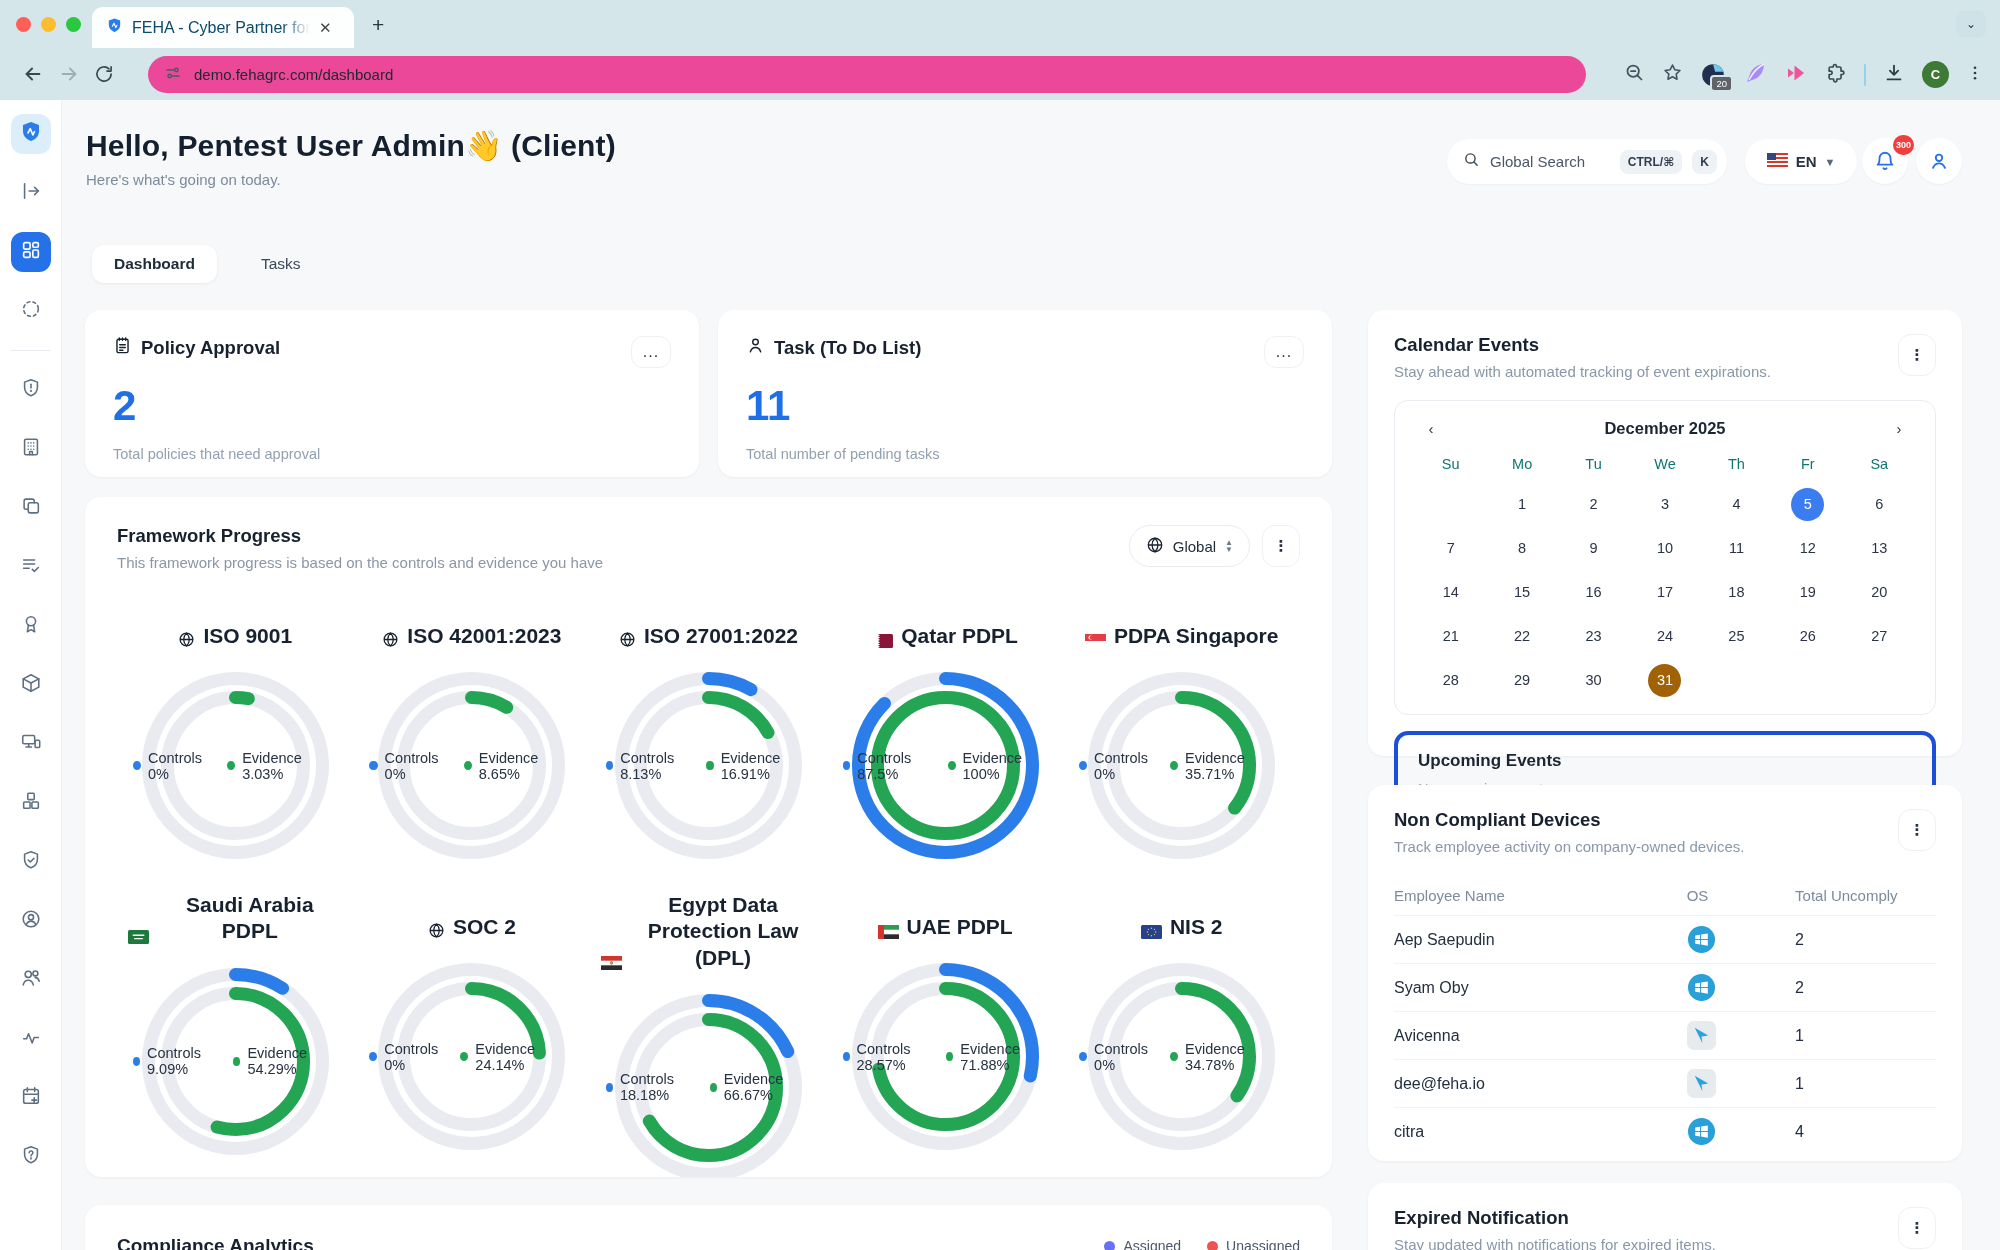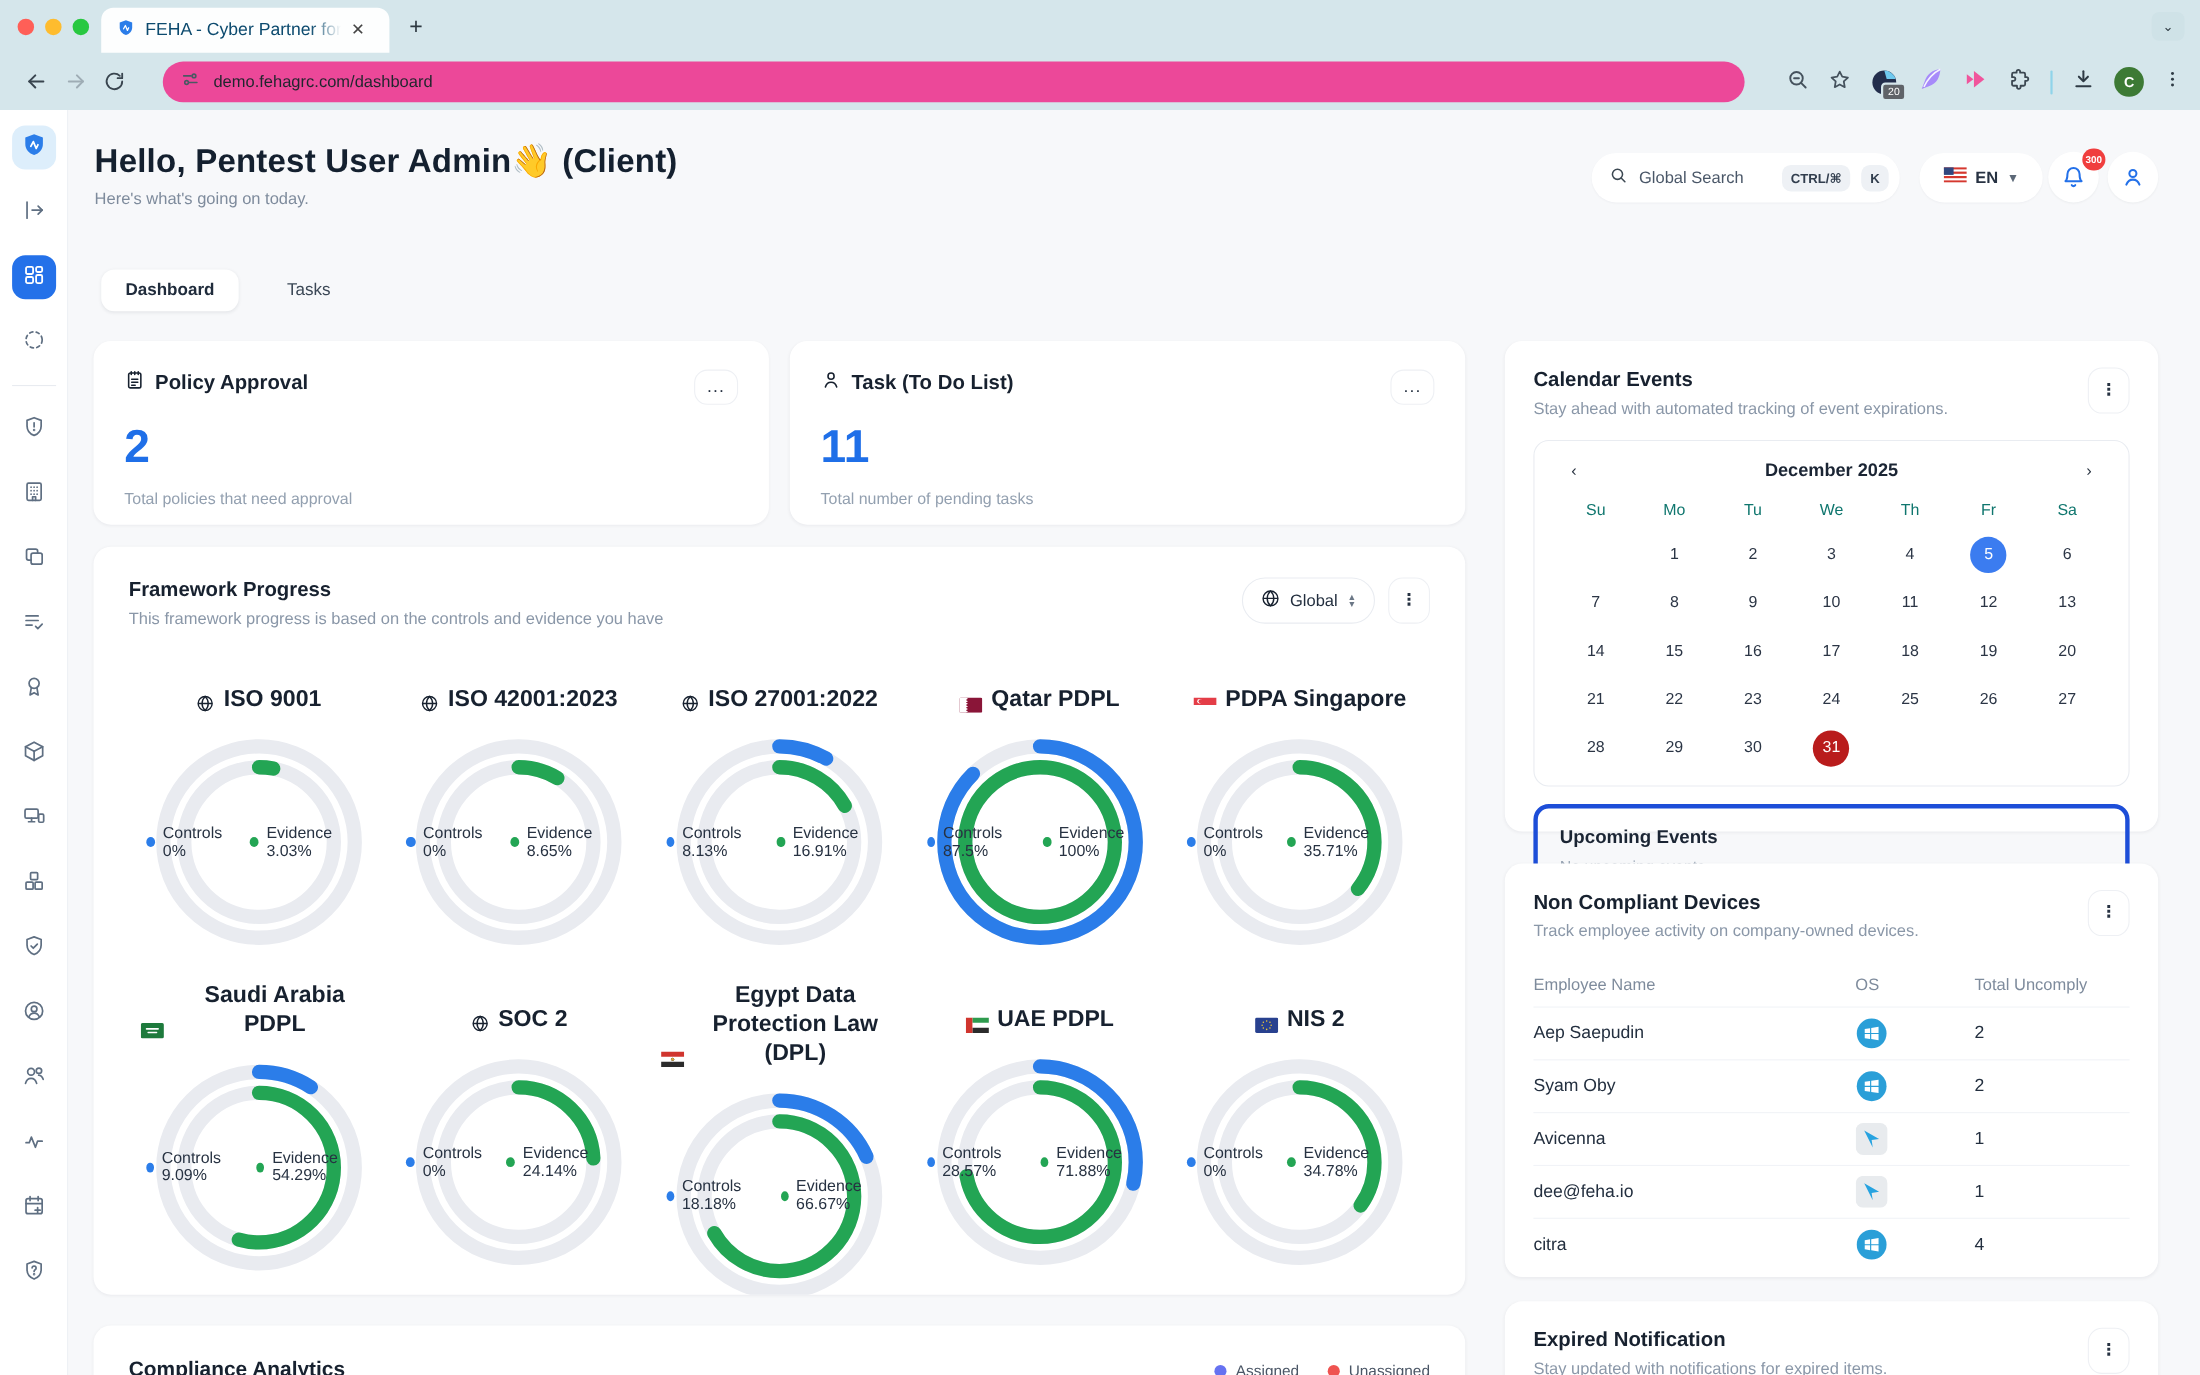--- a/index.html
+++ b/index.html
@@ -96,21 +96,21 @@
   .cal-card{left:1368px;top:310px;width:594px;height:446px;padding:24px 26px}
   .cal-box{border:1px solid #e9ecf1;border-radius:14px;margin-top:20px;padding:16px 20px 12px}
   .cal-nav{display:flex;align-items:center;justify-content:space-between;padding:2px 4px 10px}
   .cal-month{font-size:16.5px;font-weight:700;color:#1b2534}
   .cal-arrow{font-size:15px;color:#2a3442;width:24px;text-align:center}
   .cal-grid{display:grid;grid-template-columns:repeat(7,1fr)}
   .cal-grid .hd{font-size:14.5px;color:#0f766e;text-align:center;padding:8px 0 10px}
   .cal-cell{height:44px;display:flex;align-items:center;justify-content:center;font-size:14.5px;color:#2b3545}
   .cal-cell .d{width:33px;height:33px;border-radius:50%;display:flex;align-items:center;justify-content:center}
   .cal-cell .sel{background:#3b7cf0;color:#fff}
-  .cal-cell .grn{background:#b91c1c;color:#fff}
+  .cal-cell .grn{background:#a16207;color:#fff}
   .up-box{border:4px solid #1d4ed8;border-radius:14px;margin-top:16px;padding:16px 20px}
   .up-title{font-size:17px;font-weight:700;color:#1b2534}
   .up-empty{font-size:14.5px;color:#9aa6b5;margin-top:10px}
 
   .dev-card{left:1368px;top:785px;width:594px;height:376px;padding:24px 26px}
   .dev-table{margin-top:20px;width:100%}
   .dev-row{display:flex;align-items:center;height:48px;border-top:1px solid #f1f3f7}
   .dev-row.hdr{border-top:none;height:40px}
   .dev-row .c1{flex:0 0 54%;font-size:16px;color:#232f3f}
   .dev-row .c2{flex:0 0 20%}

